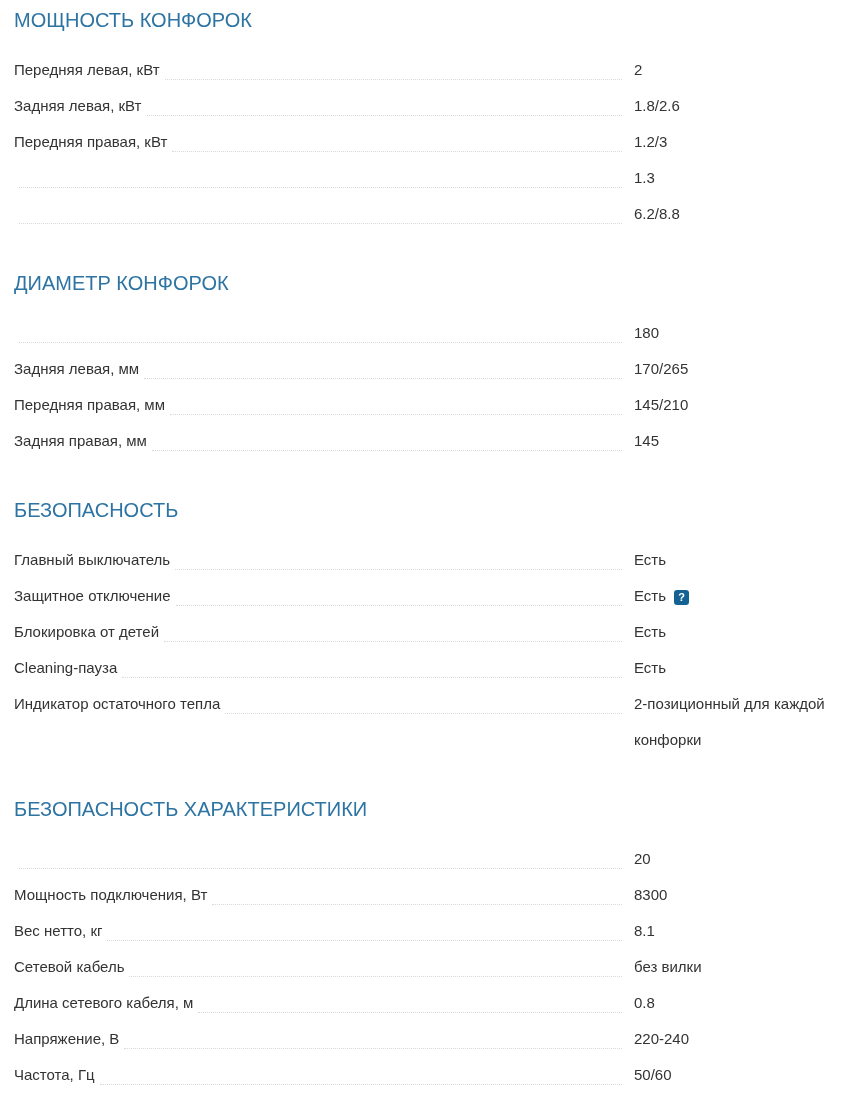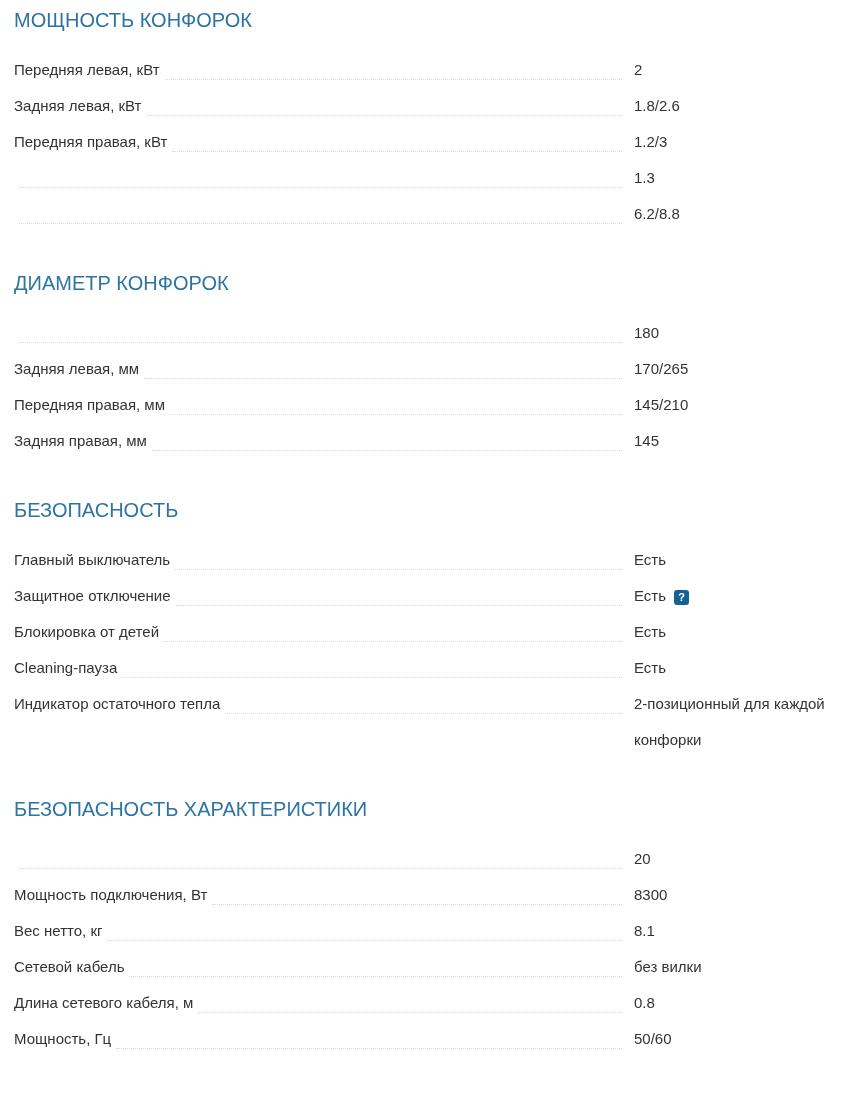--- a/index.html
+++ b/index.html
@@ -159,17 +159,22 @@
     <span class="spec-label">Сетевой кабель</span>
     <span class="spec-leader"></span>
     <span class="spec-value">без вилки</span>
   </div>
   <div class="spec-row">
     <span class="spec-label">Длина сетевого кабеля, м</span>
     <span class="spec-leader"></span>
     <span class="spec-value">0.8</span>
   </div>
   <div class="spec-row">
-    <span class="spec-label">Мощность, Гц</span>
+    <span class="spec-label">Напряжение, В</span>
+    <span class="spec-leader"></span>
+    <span class="spec-value">220-240</span>
+  </div>
+  <div class="spec-row">
+    <span class="spec-label">Частота, Гц</span>
     <span class="spec-leader"></span>
     <span class="spec-value">50/60</span>
   </div>
 </div>
 
 </body></html>

